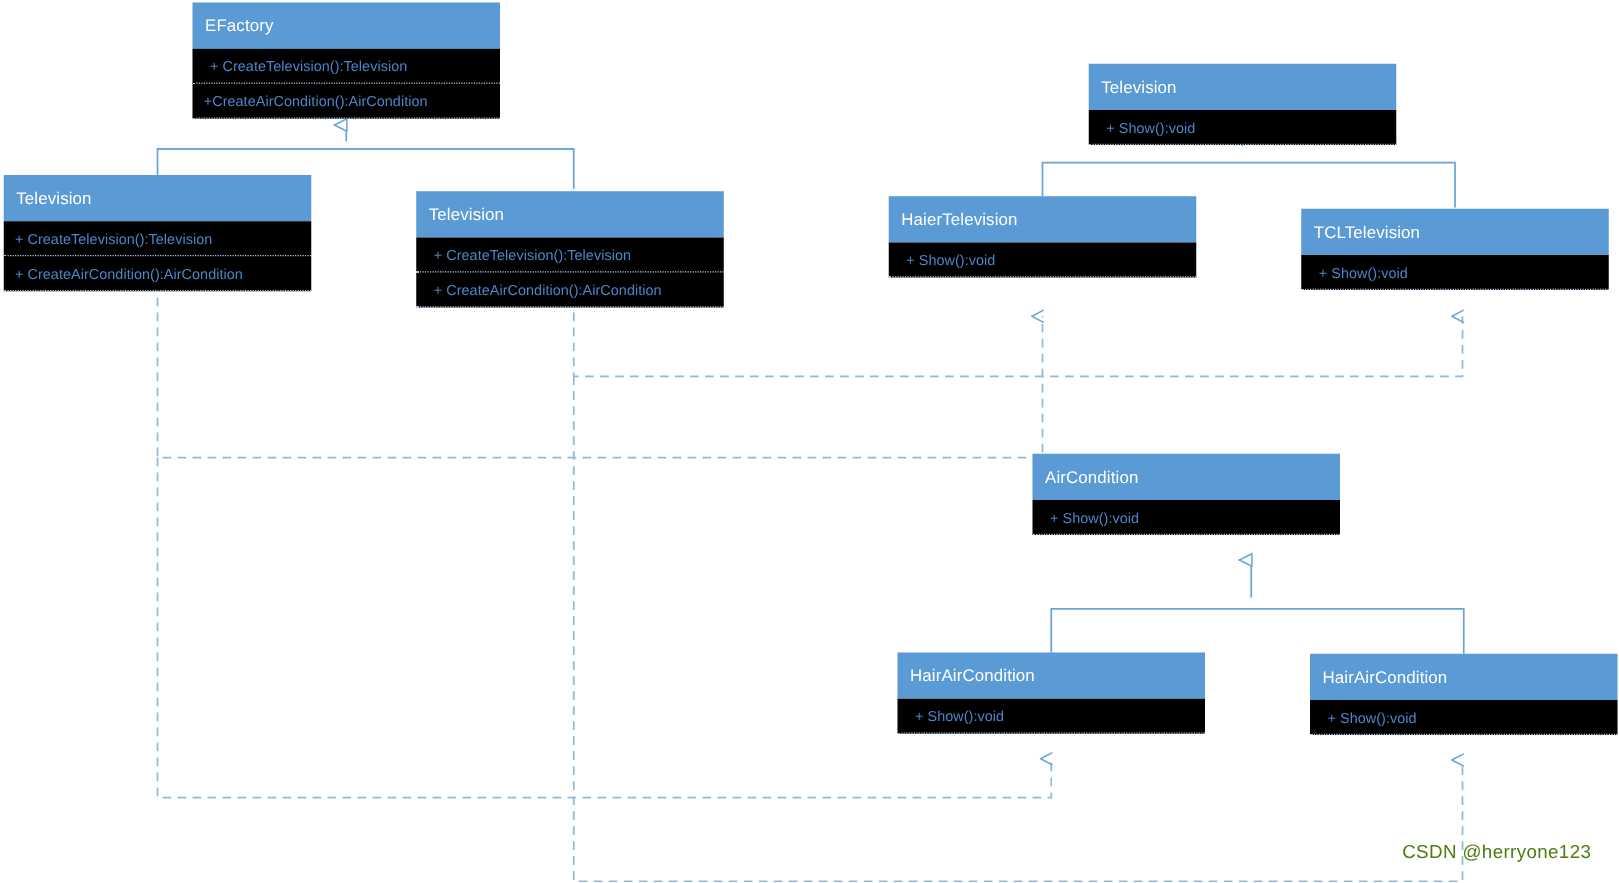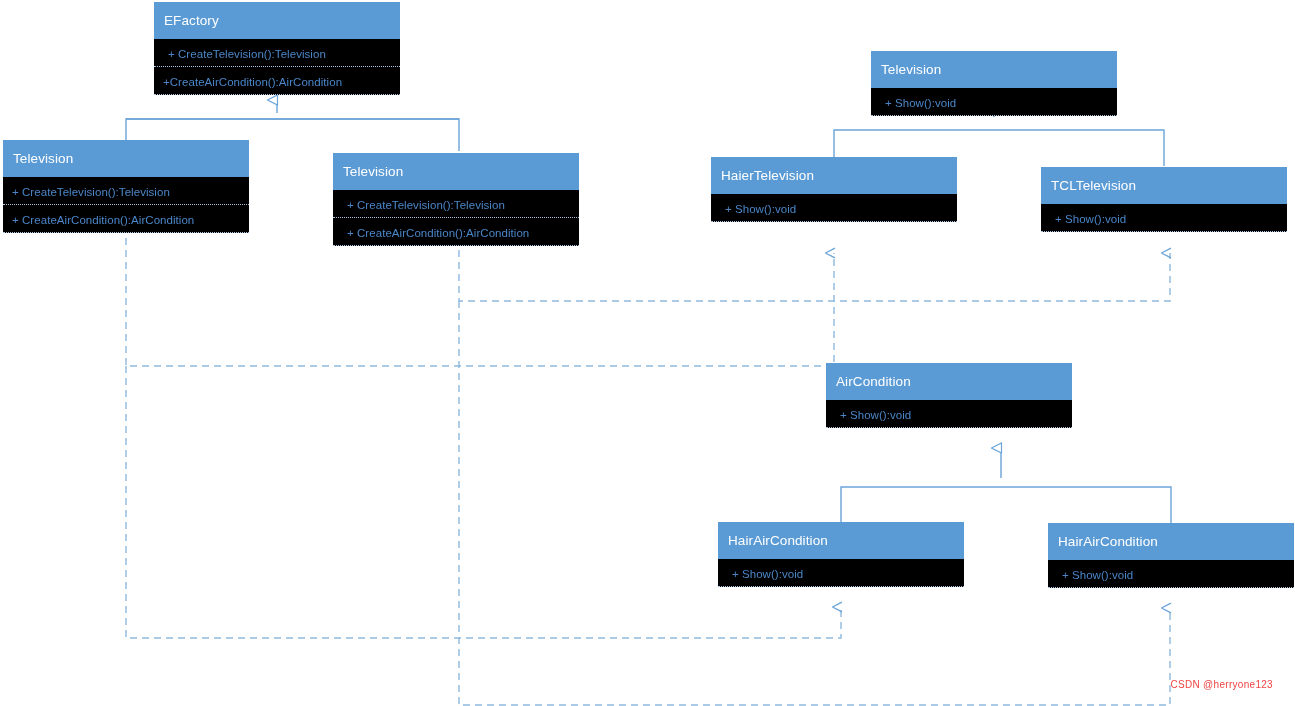--- a/index.html
+++ b/index.html
@@ -58,22 +58,22 @@
   .uml-method.no-indent {
     padding-left: 9px;
   }
   .uml-method:last-child {
     border-bottom: 1px dotted #a9c7e4;
   }
   #watermark {
     position: absolute;
     right: 22px;
     bottom: 16px;
-    color: #ef4444;
-    font-size: 10px;
+    color: #4d7c0f;
+    font-size: 15px;
     white-space: nowrap;
     z-index: 8;
     letter-spacing: 0.3px;
   }
 </style>
 </head>
 <body>
 
 <div id="canvas">
 

